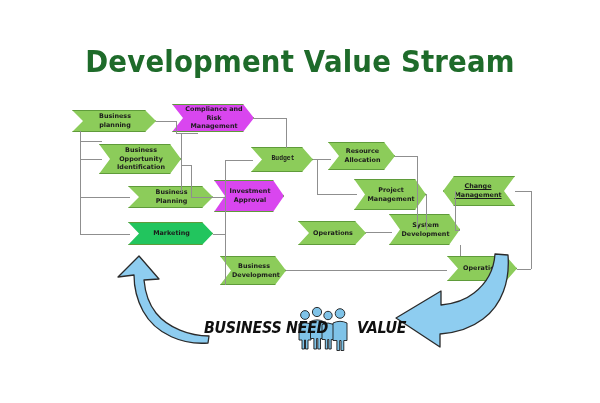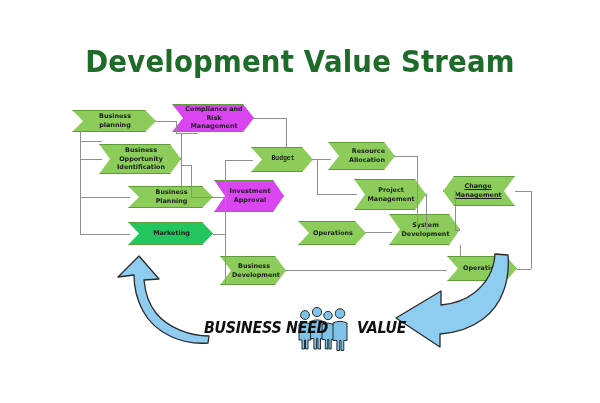--- a/index.html
+++ b/index.html
@@ -80,21 +80,21 @@
       </div>
       <div class="node" style="left: 128px; top: 222px; width: 85px; height: 23px; background: #22c55e; border-color: rgb(95, 155, 58);">
         <span>Marketing</span>
       </div>
       <div class="node" style="left: 251px; top: 147px; width: 62px; height: 25px; background: rgb(140, 204, 90); border-color: rgb(95, 155, 58); font-family: Liberation Mono, monospace;">
         <span>Budget</span>
       </div>
       <div class="node" style="left: 214px; top: 180px; width: 70px; height: 32px; background: #d946ef; border-color: rgb(95, 155, 58);">
         <span>Investment Approval</span>
       </div>
-      <div class="node" style="left: 328px; top: 142px; width: 67px; height: 28px; background: rgb(140, 204, 90); border-color: rgb(95, 155, 58); text-align: right;">
+      <div class="node" style="left: 328px; top: 142px; width: 67px; height: 28px; background: rgb(140, 204, 90); border-color: rgb(95, 155, 58);">
         <span>Resource Allocation</span>
       </div>
       <div class="node" style="left: 354px; top: 179px; width: 72px; height: 31px; background: rgb(140, 204, 90); border-color: rgb(95, 155, 58);">
         <span>Project Management</span>
       </div>
       <div class="node" style="left: 298px; top: 221px; width: 68px; height: 24px; background: rgb(140, 204, 90); border-color: rgb(95, 155, 58);">
         <span>Operations</span>
       </div>
       <div class="node" style="left: 389px; top: 214px; width: 71px; height: 31px; background: rgb(140, 204, 90); border-color: rgb(95, 155, 58);">
         <span>System Development</span>

